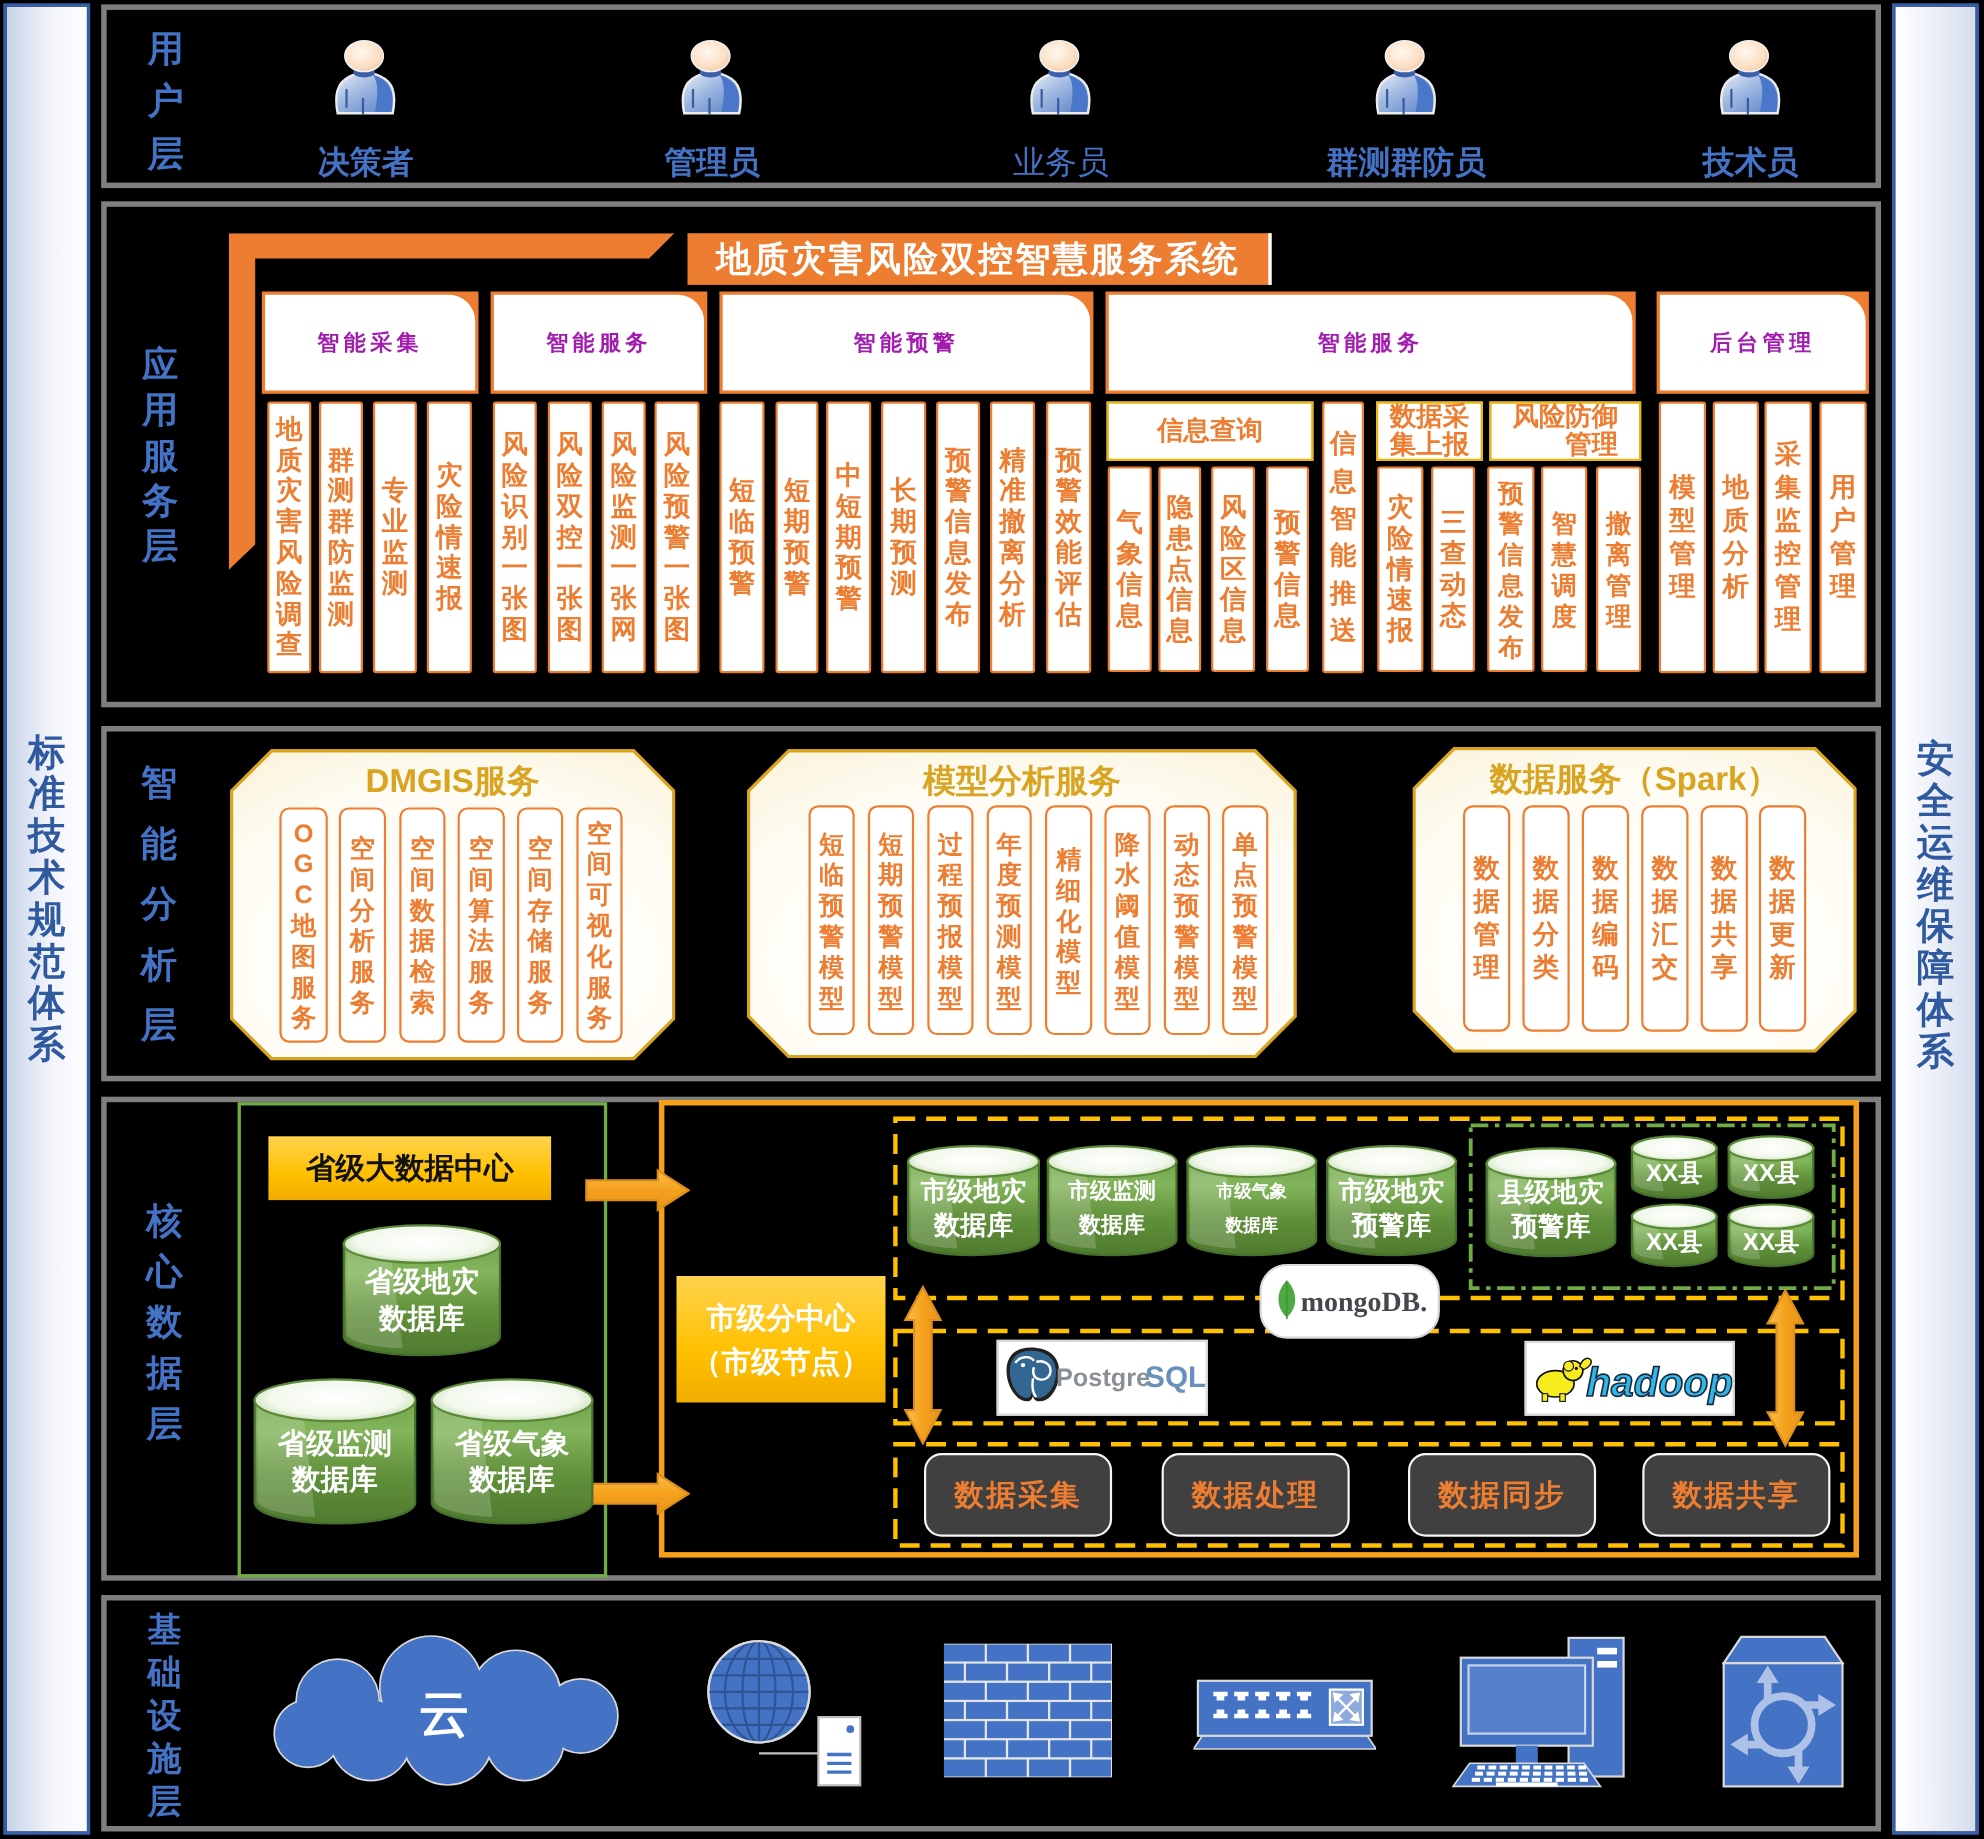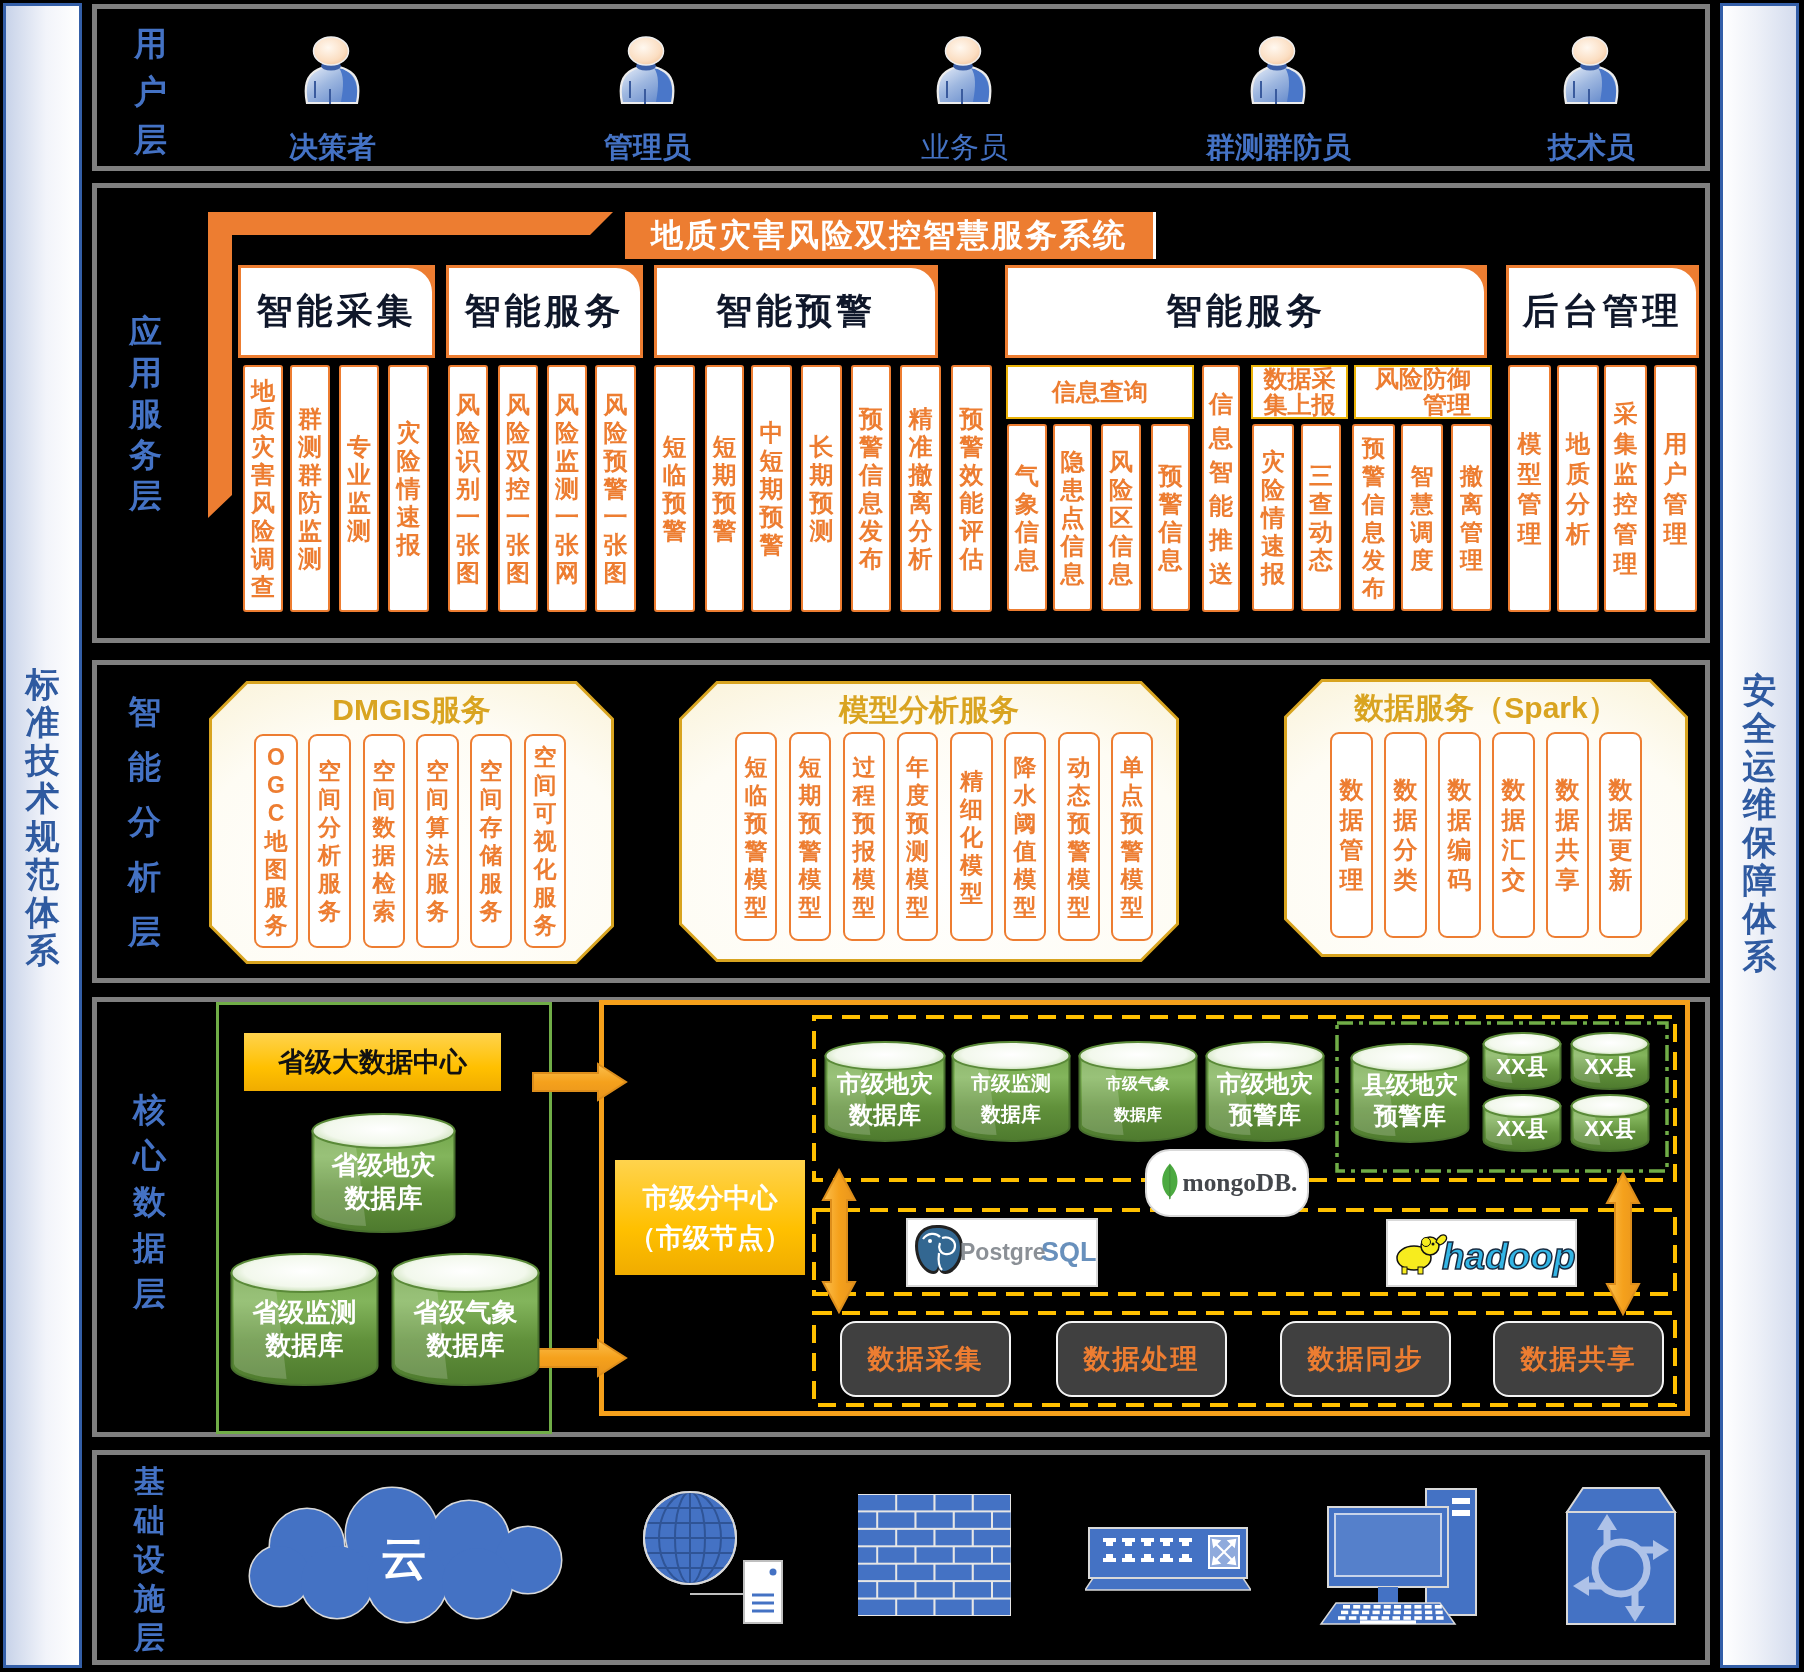--- a/index.html
+++ b/index.html
@@ -15,21 +15,21 @@
 .vcol { position:absolute; background:#fff; border:2px solid #ED7D31; color:#ED7D31;
   display:flex; align-items:center; justify-content:center; text-align:center;
   font-weight:bold; font-size:24px; line-height:28px; border-radius:3px; }
 .octcol { border-radius:9px; }
 .shead { position:absolute; background:#fff; border:2px solid #eab308; color:#ED7D31;
   display:flex; align-items:center; justify-content:center; text-align:right;
   font-weight:bold; font-size:24px; line-height:26px; }
 .tab { position:absolute; top:265px; height:93px; background:#ED7D31; }
 .tabin { position:absolute; left:3px; top:3px; right:3px; bottom:3px; background:#fff;
   border-top-right-radius:24px; display:flex; align-items:center; justify-content:center;
-  color:#0f172a; font-size:36px; font-weight:bold; letter-spacing:4px;}
+  color:#a21caf; font-size:20px; font-weight:bold; letter-spacing:4px;}
 .cyltext { position:absolute; color:#fff; font-weight:bold; text-align:center;
   display:flex; flex-direction:column; align-items:center; justify-content:center; }
 .ybox { position:absolute; background:#404040; border:2px solid #f5f5f5; border-radius:16px;
   display:flex; align-items:center; justify-content:center; color:#ED7D31;
   font-weight:bold; font-size:27px; letter-spacing:2px;}
 .logo { position:absolute; background:#fff; border:2px solid #d9d9d9;
   display:flex; align-items:center; justify-content:center; }
 </style></head><body>
 
 <svg width="0" height="0" style="position:absolute">
@@ -165,21 +165,21 @@
  color:#fff; font-size:32px; font-weight:bold; letter-spacing:2px;">地质灾害风险双控智慧服务系统</div>
 
 <div class="tab" style="left:238px; width:197px;">
     <div class="tabin">智能采集</div>
   </div>
 
 <div class="tab" style="left:446px; width:197px;">
     <div class="tabin">智能服务</div>
   </div>
 
-<div class="tab" style="left:654px; width:284px;padding-left:23px;">
+<div class="tab" style="left:654px; width:340px;padding-left:23px;">
     <div class="tabin">智能预警</div>
   </div>
 
 <div class="tab" style="left:1005px; width:482px;">
     <div class="tabin">智能服务</div>
   </div>
 
 <div class="tab" style="left:1506px; width:193px;">
     <div class="tabin">后台管理</div>
   </div>

